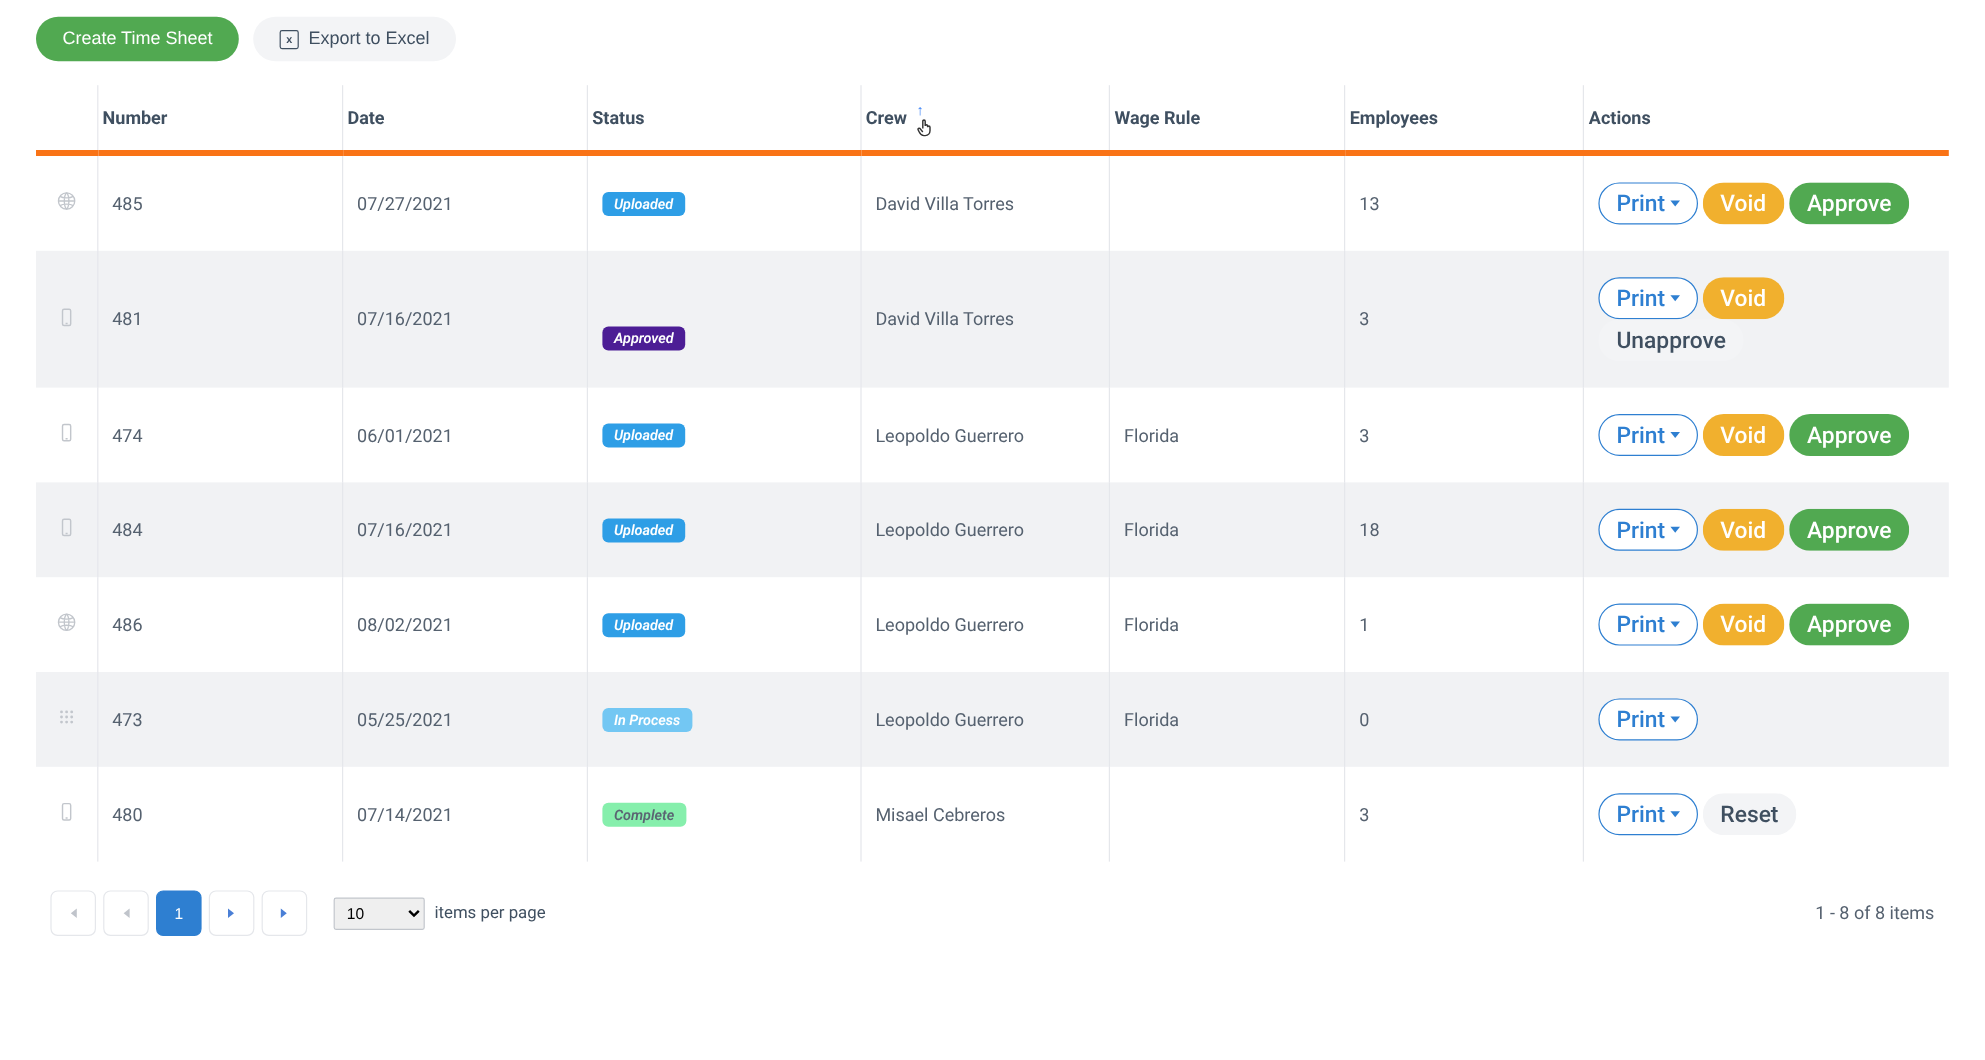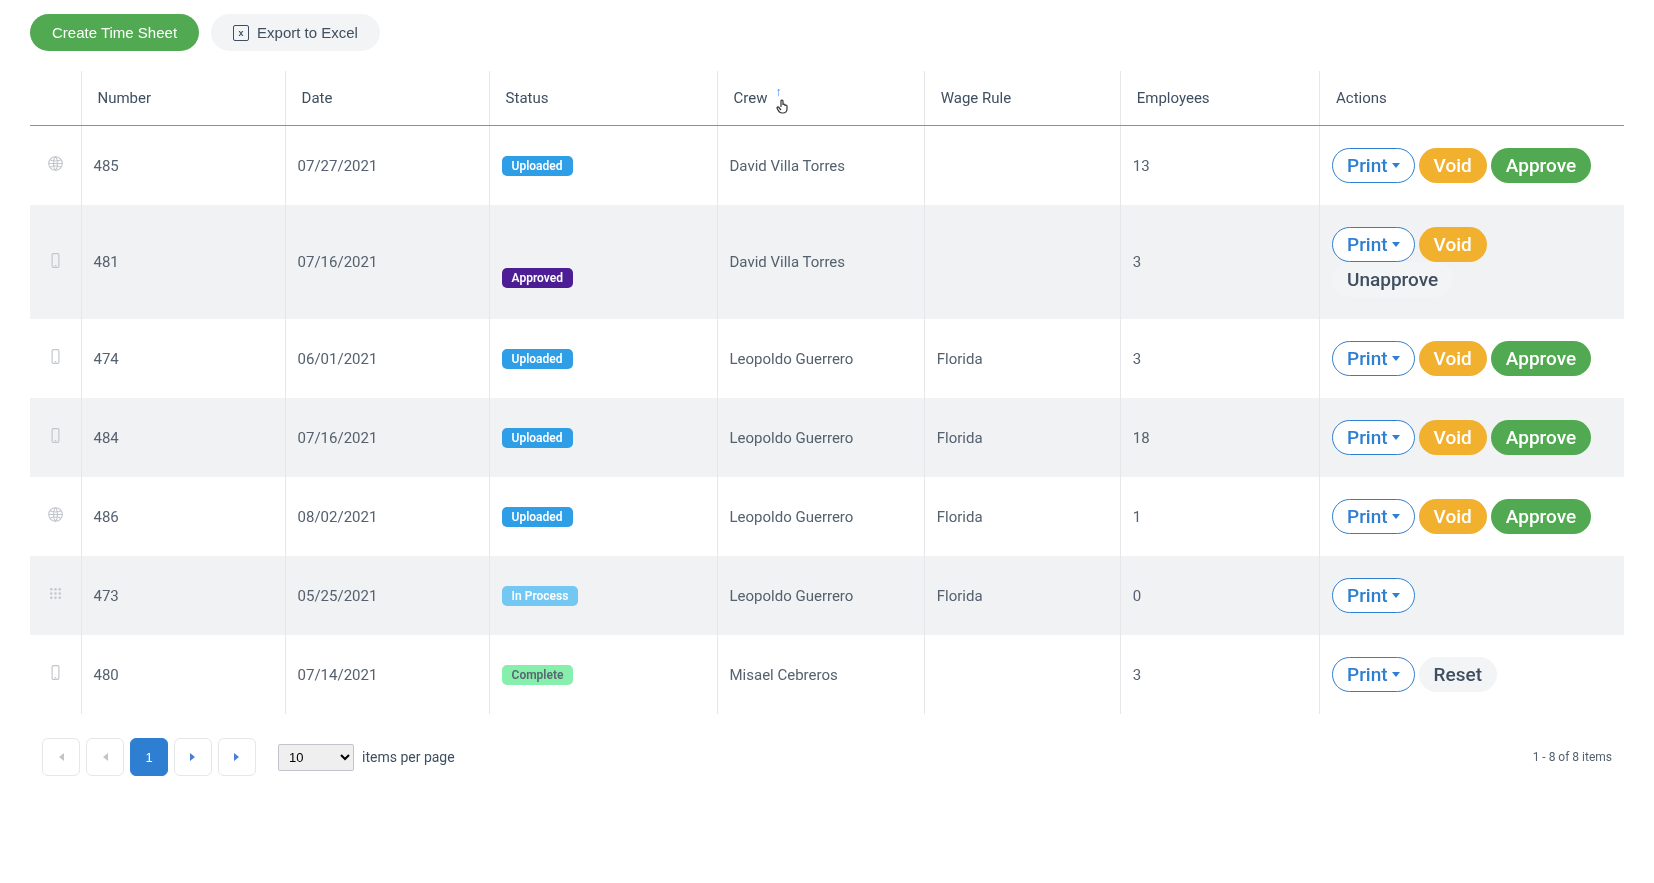--- a/index.html
+++ b/index.html
@@ -38,24 +38,24 @@
     text-align: center;
     font-weight: bold;
   }
   table {
     width: 100%;
     border-collapse: collapse;
     table-layout: fixed;
   }
   thead th {
     text-align: left;
-    font-weight: 400;
+    font-weight: 700;
     color: #3f4f60;
-    padding: 18px 16px;
-    border-bottom: 1px solid #f97316;
+    padding: 18px 4px;
+    border-bottom: 5px solid #f97316;
     border-right: 1px solid #e5e7eb;
     font-size: 15px;
   }
   thead th.icon-col { border-right: 1px solid #e5e7eb; }
   tbody td {
     padding: 22px 12px;
     border-right: 1px solid #e5e7eb;
     color: #55616f;
     font-size: 15px;
     vertical-align: middle;
@@ -81,20 +81,21 @@
     color:#333;
   }
 
   .badge {
     display: inline-block;
     padding: 3px 10px;
     border-radius: 5px;
     font-size: 12px;
     color: #fff;
     font-weight: 600;
+    font-style: italic;
   }
   .badge-uploaded { background:#2e9ee6; }
   .badge-approved { background:#4c1d95;margin-top:32px; }
   .badge-inprocess { background:#73c7f3; }
   .badge-complete { background:#86efac; color:#5a6472; }
 
   .action-btn {
     display: inline-flex;
     align-items: center;
     gap: 4px;
@@ -146,21 +147,21 @@
     font-size:13px;
   }
   .pg-btn.active { background:#2e7fd1; color:#fff; border-color:#2e7fd1; }
   .pg-btn.disabled { color:#c0c4cb; cursor:default; }
   .page-size { margin-left:16px; display:flex; align-items:center; gap:8px; }
   .page-size select {
     border:1px solid #c2c6cc; border-radius:2px;
     padding:4px 6px; font-size:13px;
     width: 76px;
   }
-  .footer-right { color:#55616f; font-size:12px; }
+  .footer-right { color:#55616f; font-size:15px; }
 </style>
 </head>
 <body>
 
 <div class="toolbar">
   <button class="btn btn-green">Create Time Sheet</button>
   <button class="btn btn-light">
     <span class="excel-icon">x</span>
     <span>Export to Excel</span>
   </button>

